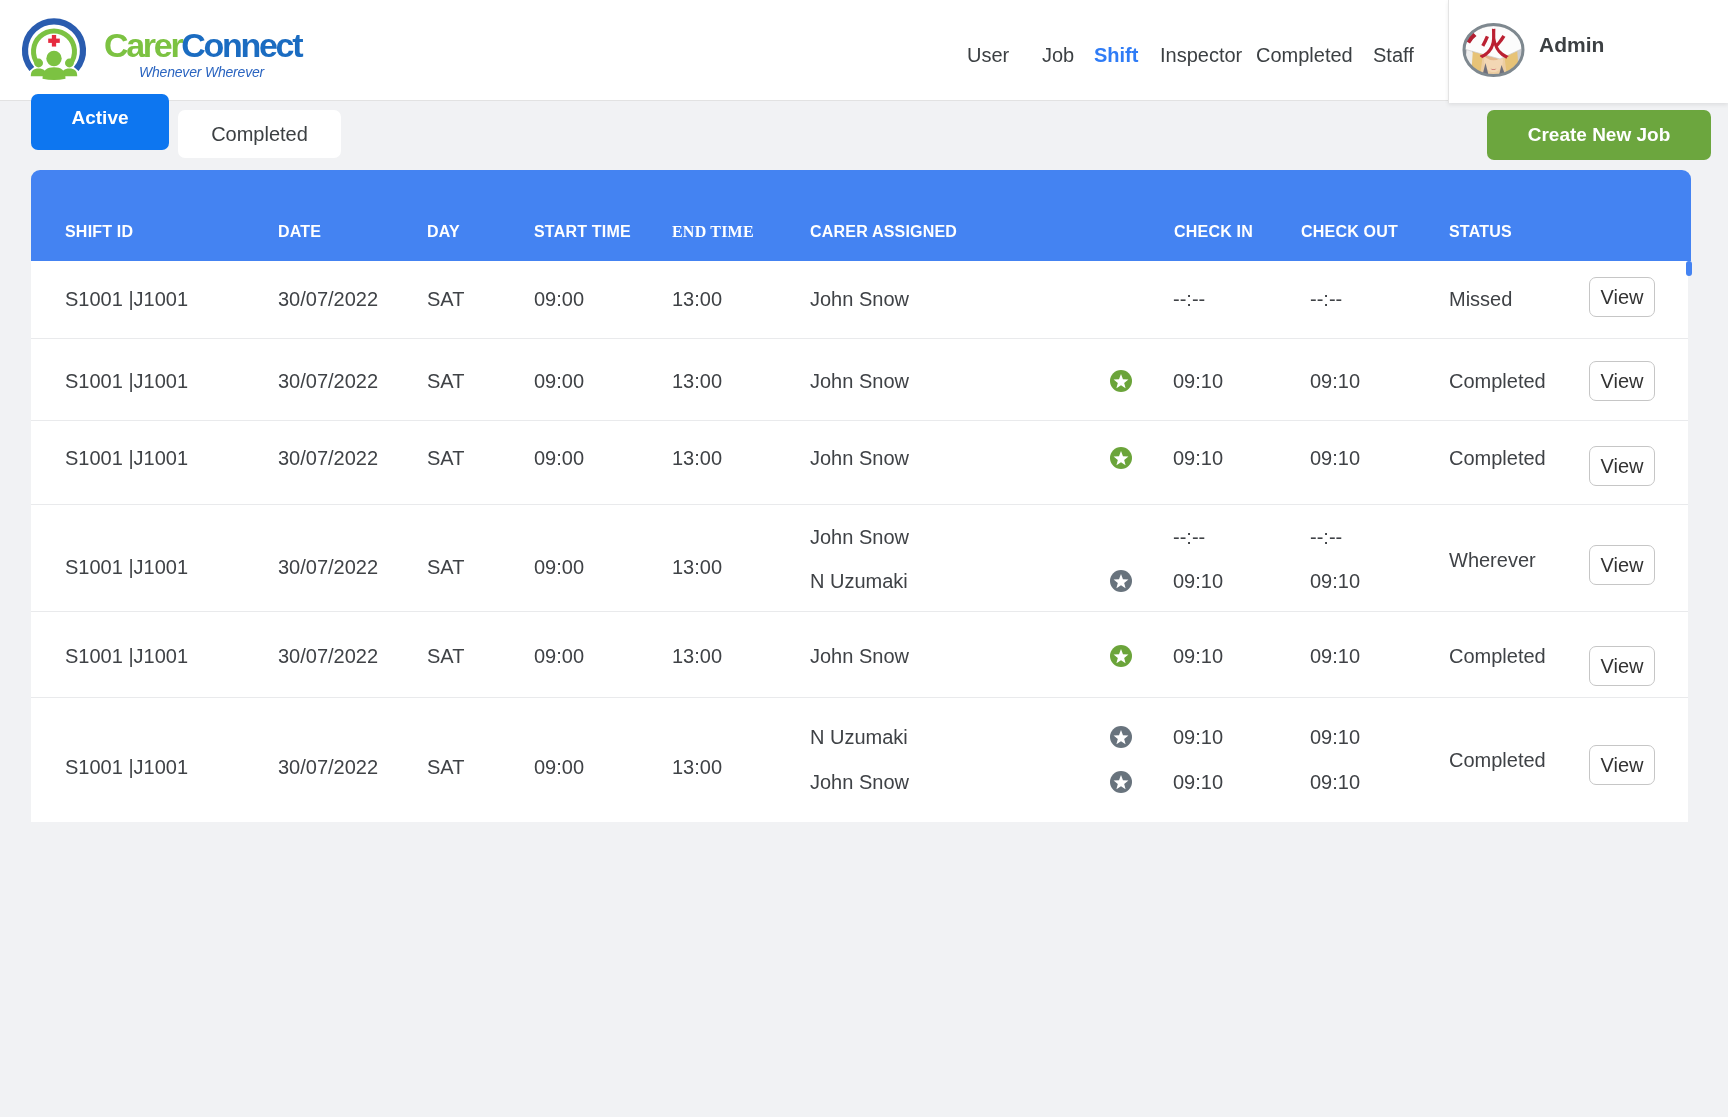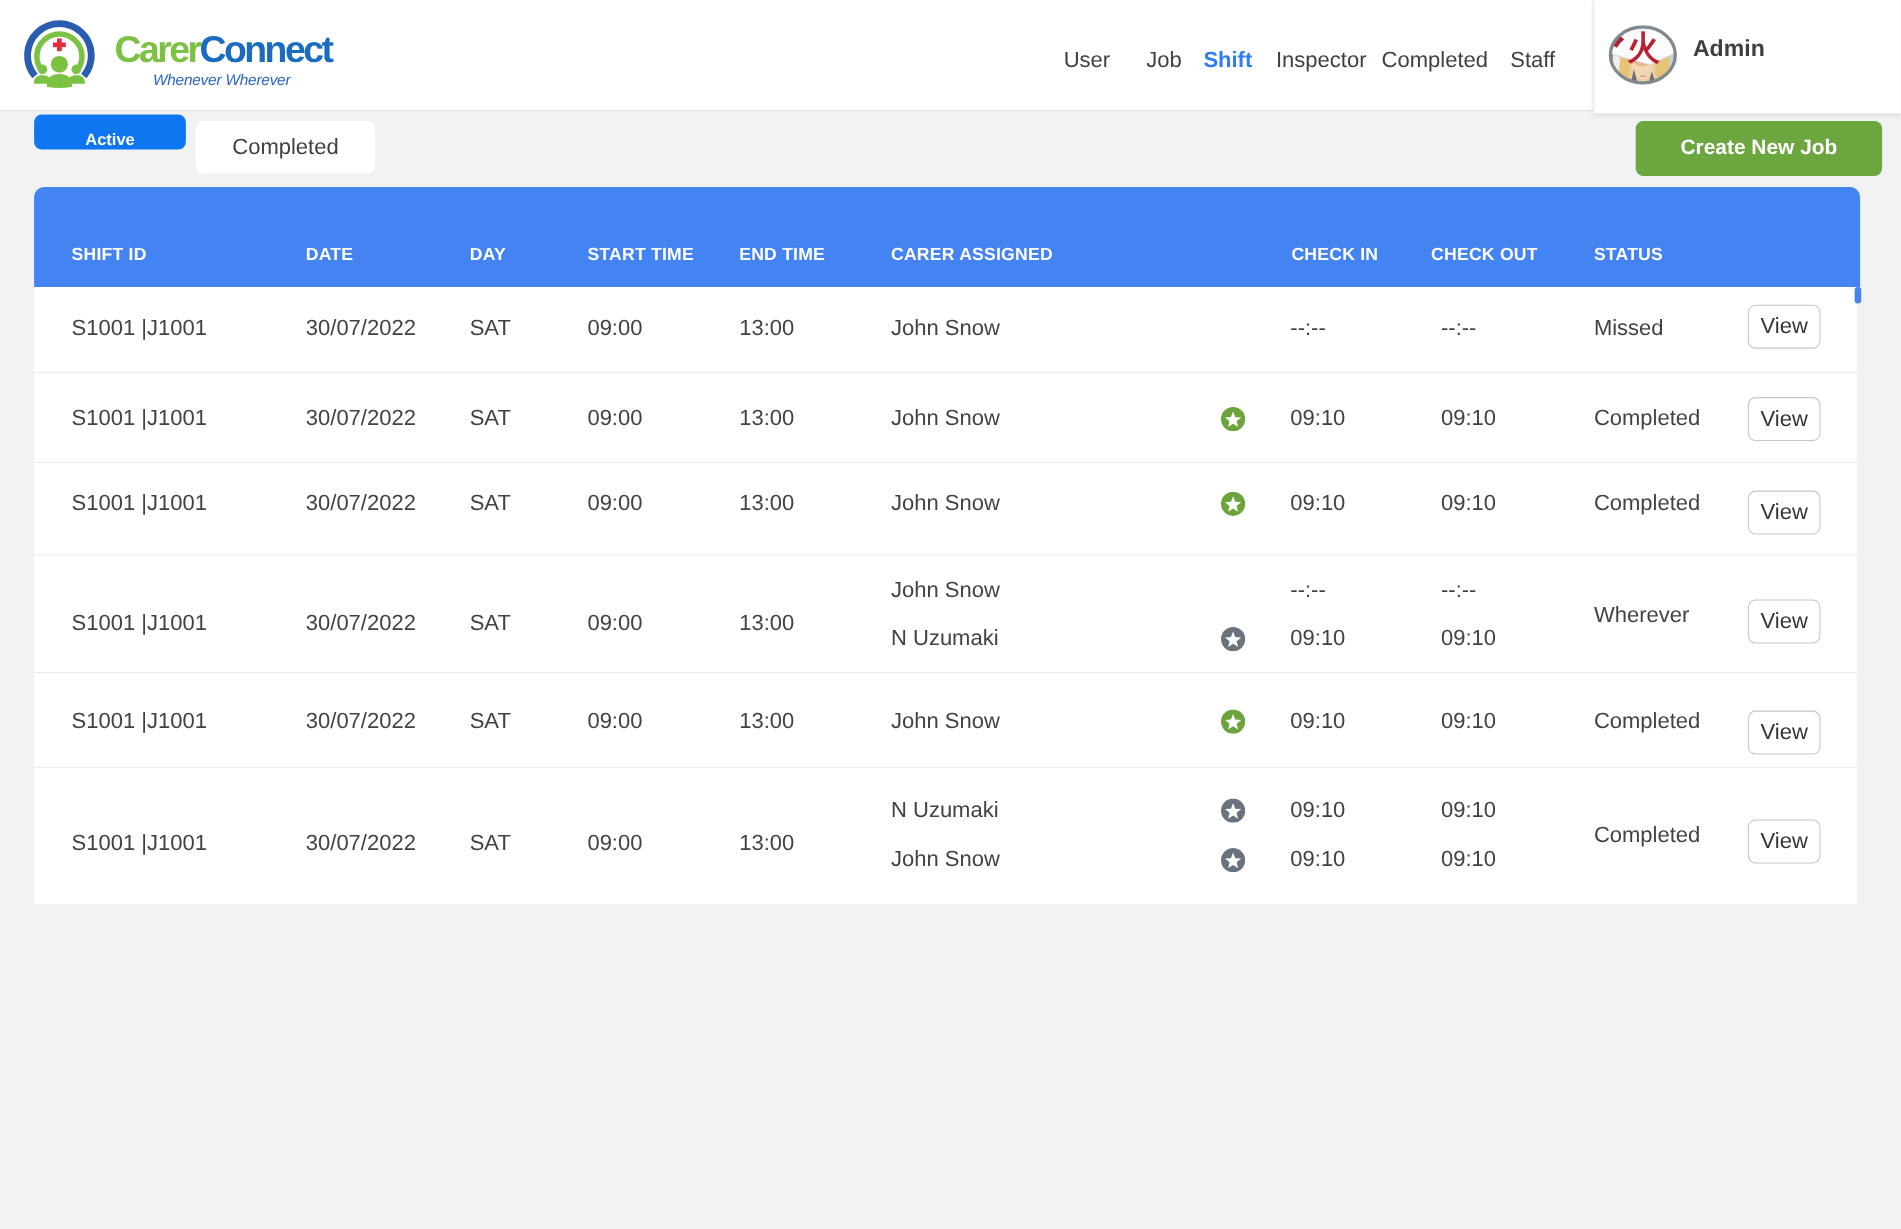--- a/index.html
+++ b/index.html
@@ -9,21 +9,21 @@
 
 #hdr { position:absolute; left:0; top:0; width:1728px; height:101px; background:#fff; border-bottom:1px solid #e2e2e2; }
 #logoTxt { position:absolute; left:104px; top:26px; font-size:34px; font-weight:bold; letter-spacing:-2.3px; }
 #logoTxt .g { color:#7cc242; } #logoTxt .b { color:#1b6cc1; }
 #tagline { position:absolute; left:139px; top:64px; font-size:14px; font-style:italic; color:#2a64c0; letter-spacing:-0.2px; }
 .nav { position:absolute; top:55px; font-size:20px; color:#3c4043; transform:translateY(-50%); }
 #adminBox { position:absolute; left:1448px; top:0; width:280px; height:103px; background:#fff; border-left:1px solid #e4e4e4; box-shadow:0 2px 4px rgba(0,0,0,0.08); }
 #adminTxt { position:absolute; left:1539px; top:45px; font-size:21px; font-weight:bold; color:#3c4043; transform:translateY(-50%); }
 
 .btn { position:absolute; border-radius:7px; text-align:center; }
-#tabActive { left:31px; top:104px; width:138px; height:32px; background:#0d76f0; color:#fff; font-weight:bold; font-size:15px; line-height:48px; }
+#tabActive { left:31px; top:94px; width:138px; height:56px; background:#0d76f0; color:#fff; font-weight:bold; font-size:19px; line-height:48px; }
 #tabCompleted { left:178px; top:110px; width:163px; height:48px; background:#fff; color:#3c4043; font-size:20px; line-height:48px; }
 #createBtn { left:1487px; top:110px; width:224px; height:50px; background:#6ca63e; color:#fff; font-weight:bold; font-size:19px; line-height:50px; }
 
 #thead { position:absolute; left:31px; top:170px; width:1660px; height:91px; background:#4483f2; border-radius:9px 9px 0 0; }
 #thead span { position:absolute; top:62px; transform:translateY(-50%); color:#fff; font-weight:bold; font-size:16px; letter-spacing:0.2px; white-space:nowrap; }
 #tbody { position:absolute; left:31px; top:261px; width:1657px; height:561px; background:#fff; }
 .sep { position:absolute; left:31px; width:1657px; height:1px; background:#e9eaec; }
 .cell { position:absolute; font-size:20px; color:#3f4246; transform:translateY(-50%); white-space:nowrap; }
 .viewBtn { position:absolute; left:1589px; width:66px; height:40px; border:1px solid #c6c6c6; border-radius:7px; background:#fff; font-size:20px; color:#333; text-align:center; line-height:38px; transform:translateY(-50%); }
 .star { position:absolute; left:1110px; transform:translateY(-50%); width:22px; height:22px; }
@@ -87,21 +87,21 @@
 
 <div id="tabActive" class="btn">Active</div>
 <div id="tabCompleted" class="btn">Completed</div>
 <div id="createBtn" class="btn">Create New Job</div>
 
 <div id="thead">
   <span style="left:34px;">SHIFT ID</span>
   <span style="left:247px;">DATE</span>
   <span style="left:396px;">DAY</span>
   <span style="left:503px;">START TIME</span>
-  <span style="left:641px;">END TIME</span>
+  <span style="left:641px;font-family:Liberation Serif, serif;">END TIME</span>
   <span style="left:779px;">CARER ASSIGNED</span>
   <span style="left:1143px;">CHECK IN</span>
   <span style="left:1270px;">CHECK OUT</span>
   <span style="left:1418px;text-align:right;">STATUS</span>
 </div>
 <div id="tbody"></div>
 <div id="thumb"></div>
 
 <div id="rows">
 

